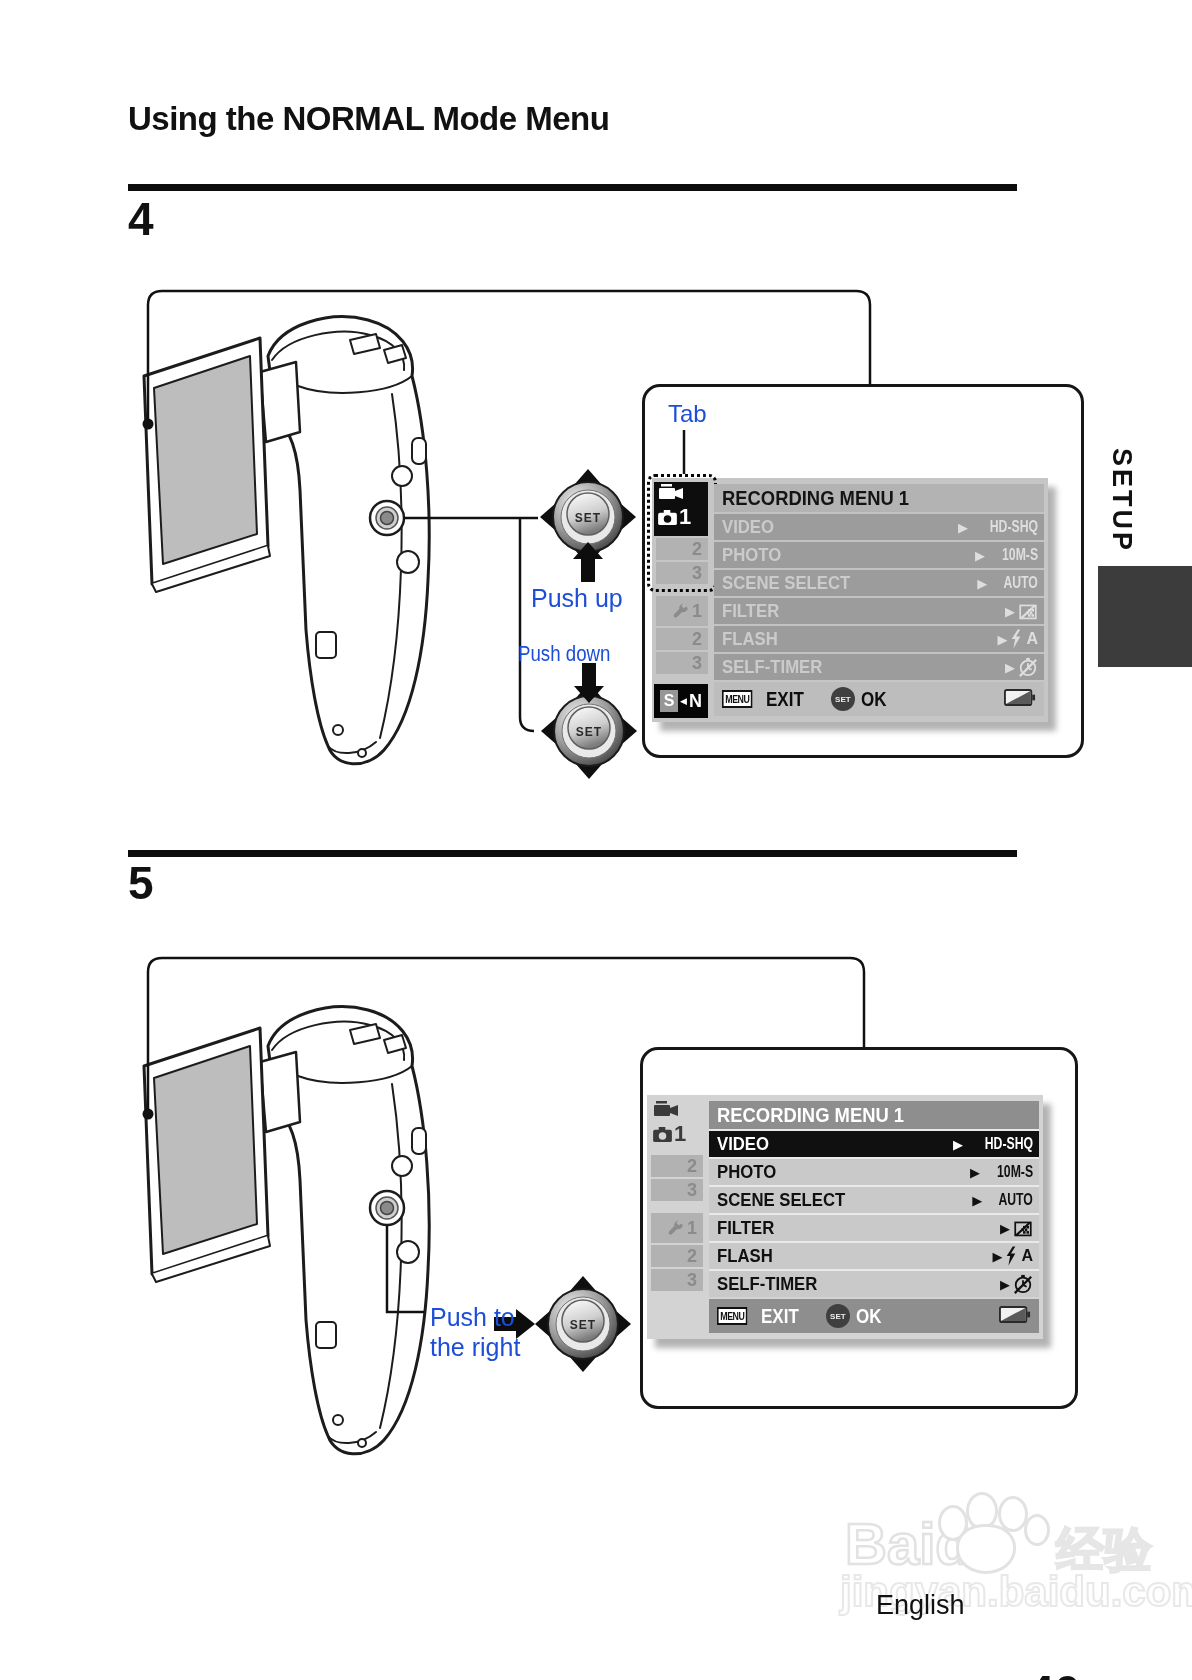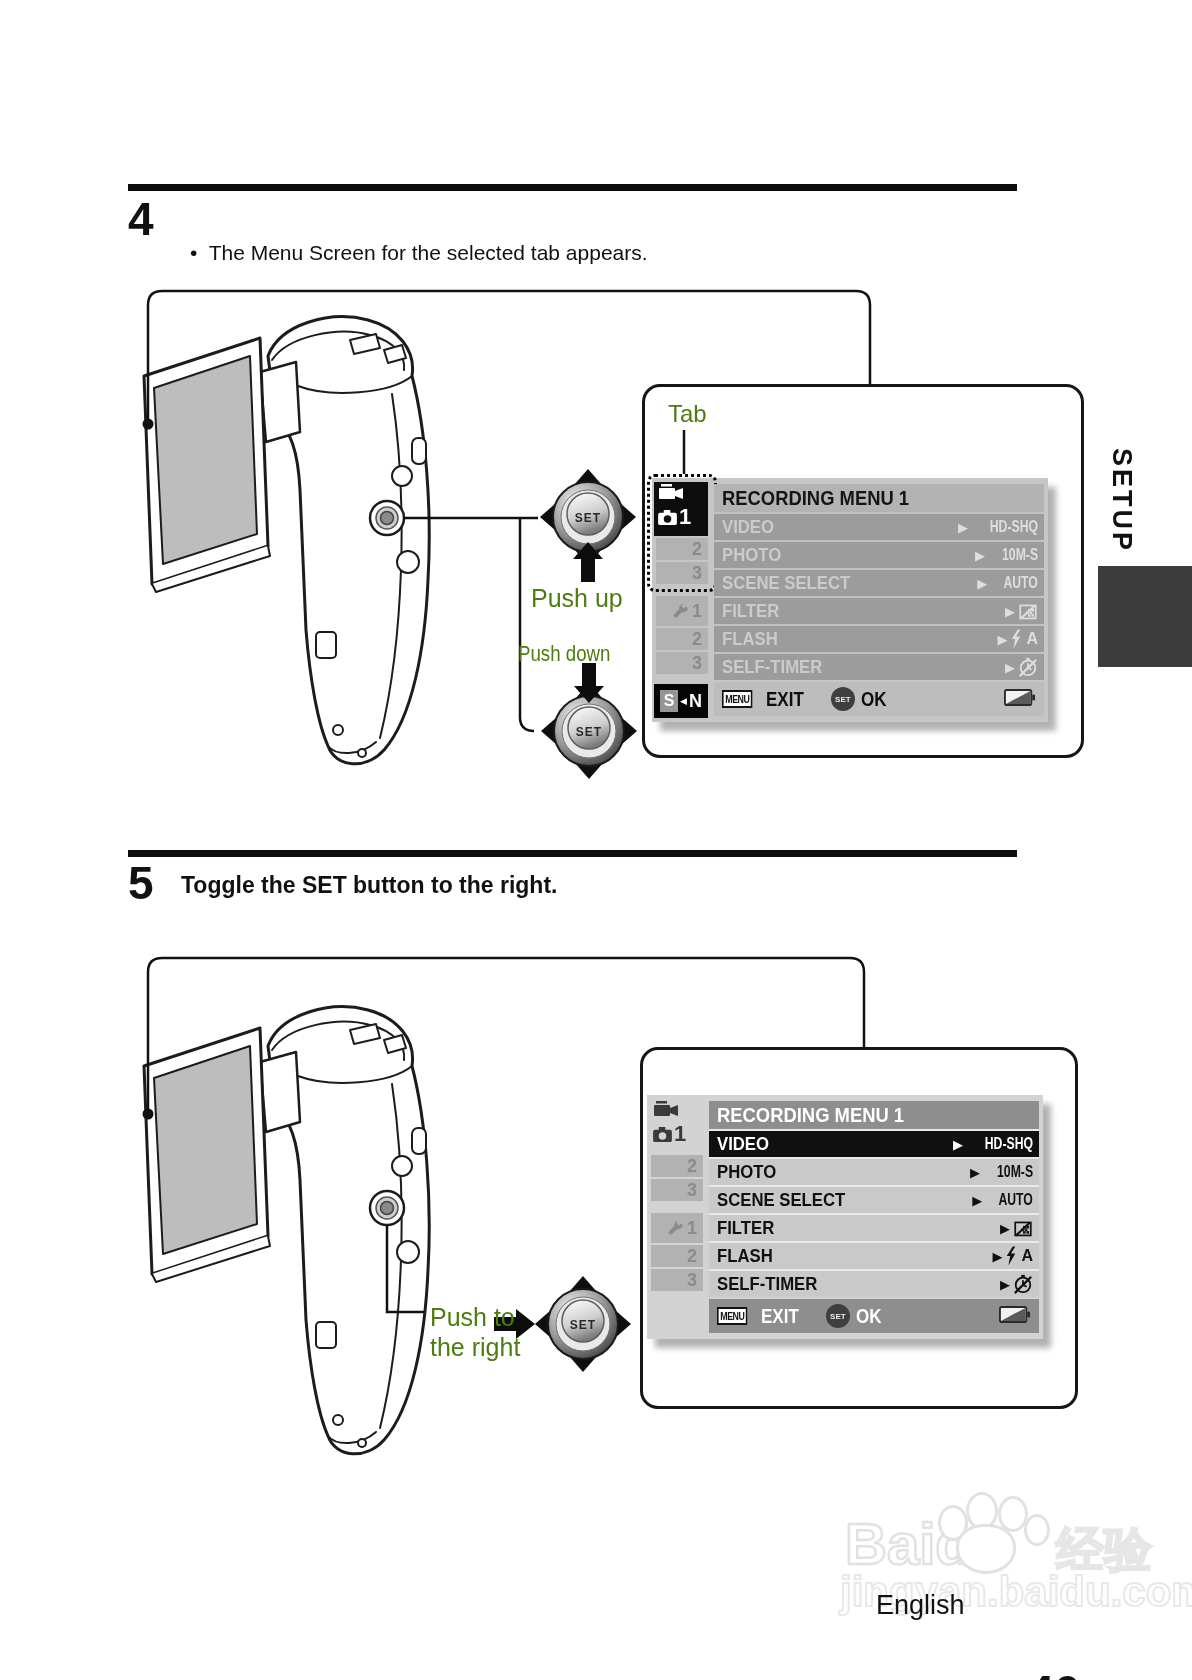--- a/index.html
+++ b/index.html
@@ -8,21 +8,21 @@
   #overlay{position:absolute;left:0;top:0;z-index:0;}
   .abs{position:absolute;}
   
   .doc-title{left:128px;top:100px;font-size:33px;font-weight:bold;letter-spacing:-0.5px;}
   .rule{left:128px;width:889px;height:7px;background:#0d0d0d;}
   .stepnum{font-size:46px;font-weight:bold;line-height:1;}
   .stephead{font-size:23px;font-weight:bold;}
   .bullet-line{font-size:21px;}
   
   .figbox{border:3px solid #161616;border-radius:18px;background:transparent;}
-  .figlabel{font-size:25px;color:#4d7c0f;}
+  .figlabel{font-size:25px;color:#1d4ed8;}
   .cond{display:inline-block;transform:scaleX(.85);transform-origin:0 50%;}
   
   .screen{position:absolute;width:396px;height:244px;box-shadow:8px 9px 6px rgba(0,0,0,.30);}
   .screen.dim{background:#c6c6c6;}
   .screen.active{background:#d3d3d3;}
   .tabcol{position:absolute;left:0;top:0;width:58px;height:244px;}
   .dotted{position:absolute;left:-5px;top:-4px;width:64px;height:112px;border:3px dotted #050505;border-radius:8px;}
   .toptab{position:absolute;left:2px;top:4px;width:54px;height:54px;padding:2px 0 0 4px;box-sizing:border-box;}
   .dim .toptab{background:#0d0d0d;color:#fff;--hole:#0d0d0d;}
   .active .toptab{background:transparent;color:#3a3a3a;--hole:#d3d3d3;}
@@ -151,26 +151,24 @@
     <g stroke="#111" stroke-width="2.5" fill="none">
       <path d="M148 1112 V972 Q148 958 162 958 H850 Q864 958 864 972 V1047"></path>
       <path d="M387 1225 V1312 H424"></path>
     </g>
     <circle cx="148" cy="1114" r="5.5" fill="#111"></circle>
     <use href="#setbtn" x="533" y="1274" width="100" height="100"></use>
     <text x="583" y="1329" text-anchor="middle" font-size="12" font-weight="bold" letter-spacing="1" fill="#2a2a2a" font-family="Liberation Sans, sans-serif">SET</text>
     <polygon points="535,1324 516,1309 516,1317 494,1317 494,1331 516,1331 516,1339" fill="#0d0d0d"></polygon>
   </svg>
 
+  <div class="abs doc-title" style="z-index:2">Using the NORMAL Mode Menu</div>
   <div class="abs rule" style="top:184px;z-index:2"></div>
 
   <div class="abs stepnum" style="left:128px;top:196px;z-index:2">4</div>
-  <div class="abs bullet-line" style="left:190px;top:241px;z-index:2">
-    <span>•&nbsp; </span><span>The Menu Screen for the selected tab appears.</span>
-  </div>
 
   <div class="abs figbox" style="left:642px;top:384px;width:436px;height:368px;z-index:1"></div>
   <div class="abs figlabel" style="left:668px;top:400px;z-index:2;font-size:24px">Tab</div>
   <div class="abs figlabel" style="left:531px;top:584px;z-index:2">Push up</div>
   <div class="abs figlabel" style="left:518px;top:641px;z-index:2;font-size:22px">
     <span class="cond">Push down</span>
   </div>
 
   <div class="screen dim" id="screen4" style="left:652px;top:478px;z-index:2">
       <div class="tabcol">
@@ -275,21 +273,20 @@
               <rect x="1" y="2" width="28" height="16" rx="2" fill="#f2f2f2" stroke="#2a2a2a" stroke-width="2"></rect>
               <polygon points="2,17 28,3 28,17" fill="#5a5a5a"></polygon>
               <rect x="30" y="7" width="3" height="6" fill="#2a2a2a"></rect>
             </svg></span>
         </div>
       </div>
     </div>
 
   <div class="abs rule" style="top:850px;z-index:2"></div>
   <div class="abs stepnum" style="left:128px;top:860px;z-index:2">5</div>
-  <div class="abs stephead" style="left:181px;top:872px;z-index:2">Toggle the SET button to the right.</div>
 
   <div class="abs figbox" style="left:640px;top:1047px;width:432px;height:356px;z-index:1"></div>
   <div class="abs figlabel" style="left:430px;top:1303px;z-index:2">Push to</div>
   <div class="abs figlabel" style="left:430px;top:1333px;z-index:2">the right</div>
 
   <div class="screen active" id="screen5" style="left:647px;top:1095px;z-index:2">
       <div class="tabcol">
         <div class="toptab"><svg class="" width="26" height="16" viewBox="0 0 26 16">
             <rect x="1" y="4" width="16" height="11" rx="1" fill="currentColor"></rect>
             <polygon points="17,7 25,4 25,15 17,12" fill="currentColor"></polygon>

